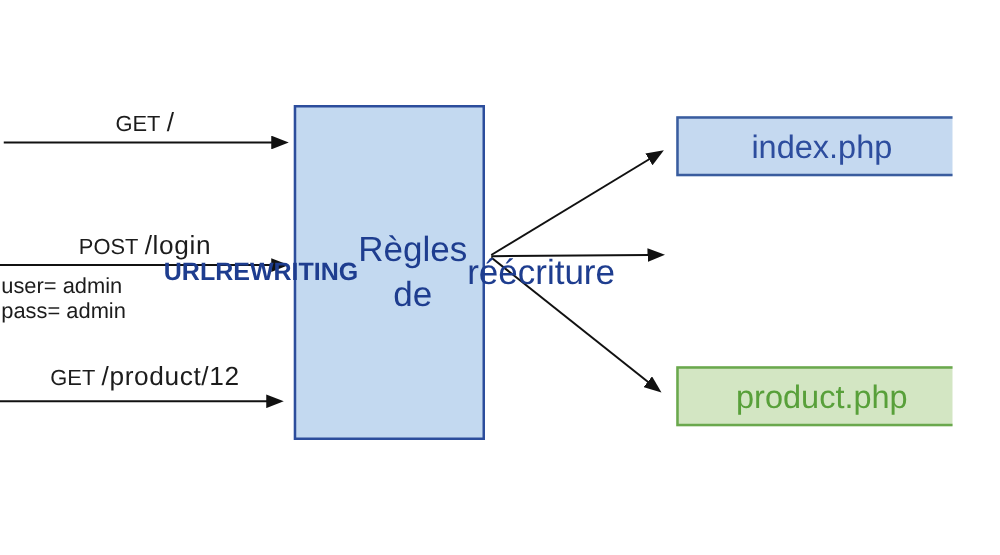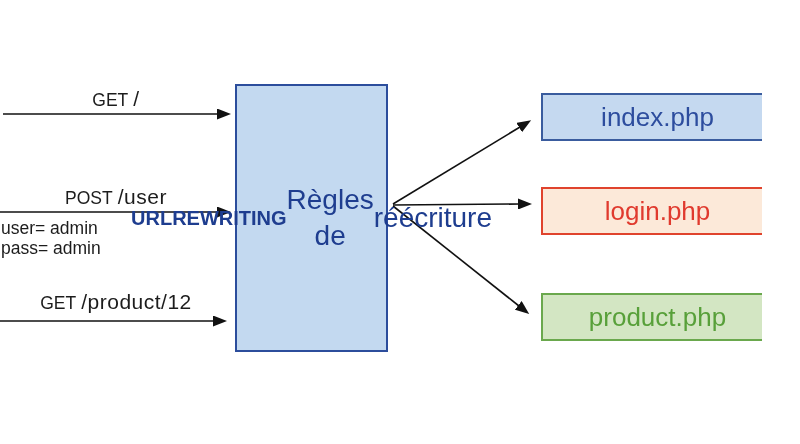--- a/index.html
+++ b/index.html
@@ -112,41 +112,38 @@
     <line x1="393" y1="204" x2="520" y2="127" stroke="#111111" stroke-width="1.6" marker-end="url(#ah)"></line>
     <line x1="393" y1="205" x2="519" y2="204" stroke="#111111" stroke-width="1.6" marker-end="url(#ah)"></line>
     <line x1="393" y1="206" x2="519" y2="306" stroke="#111111" stroke-width="1.6" marker-end="url(#ah)"></line>
   </svg>
 
   <div class="req-label" style="top:88px">
     <span class="method">GET</span><span class="path">/</span>
   </div>
 
   <div class="req-label" style="top:186px">
-    <span class="method">POST</span><span class="path">/user</span>
+    <span class="method">POST</span><span class="path">/login</span>
   </div>
   <div class="req-params">
     <span>user= admin</span>
     <span>pass= admin</span>
   </div>
 
   <div class="req-label" style="top:291px">
     <span class="method">GET</span><span class="path">/product/12</span>
   </div>
 
   <div class="rewriter-box" style="background: rgb(195, 217, 240); border-color: rgb(44, 77, 156); color: rgb(30, 61, 143);">
     <div class="title-line">URL</div>
     <div class="title-line">REWRITING</div>
     <div class="subtitle-line">Règles de</div>
     <div class="subtitle-line">réécriture</div>
   </div>
 
   <div class="target-box t0" style="background: rgb(197, 217, 240); border-color: rgb(58, 92, 158); color: rgb(45, 77, 158);">
     <span>index.php</span>
   </div>
-  <div class="target-box t1" style="background: rgb(252, 233, 217); border-color: rgb(224, 67, 45); color: rgb(224, 58, 46);">
-    <span>login.php</span>
-  </div>
   <div class="target-box t2" style="background: rgb(211, 230, 195); border-color: rgb(106, 168, 77); color: rgb(88, 160, 58);">
     <span>product.php</span>
   </div>
 
 </div>
 
 </body></html>

